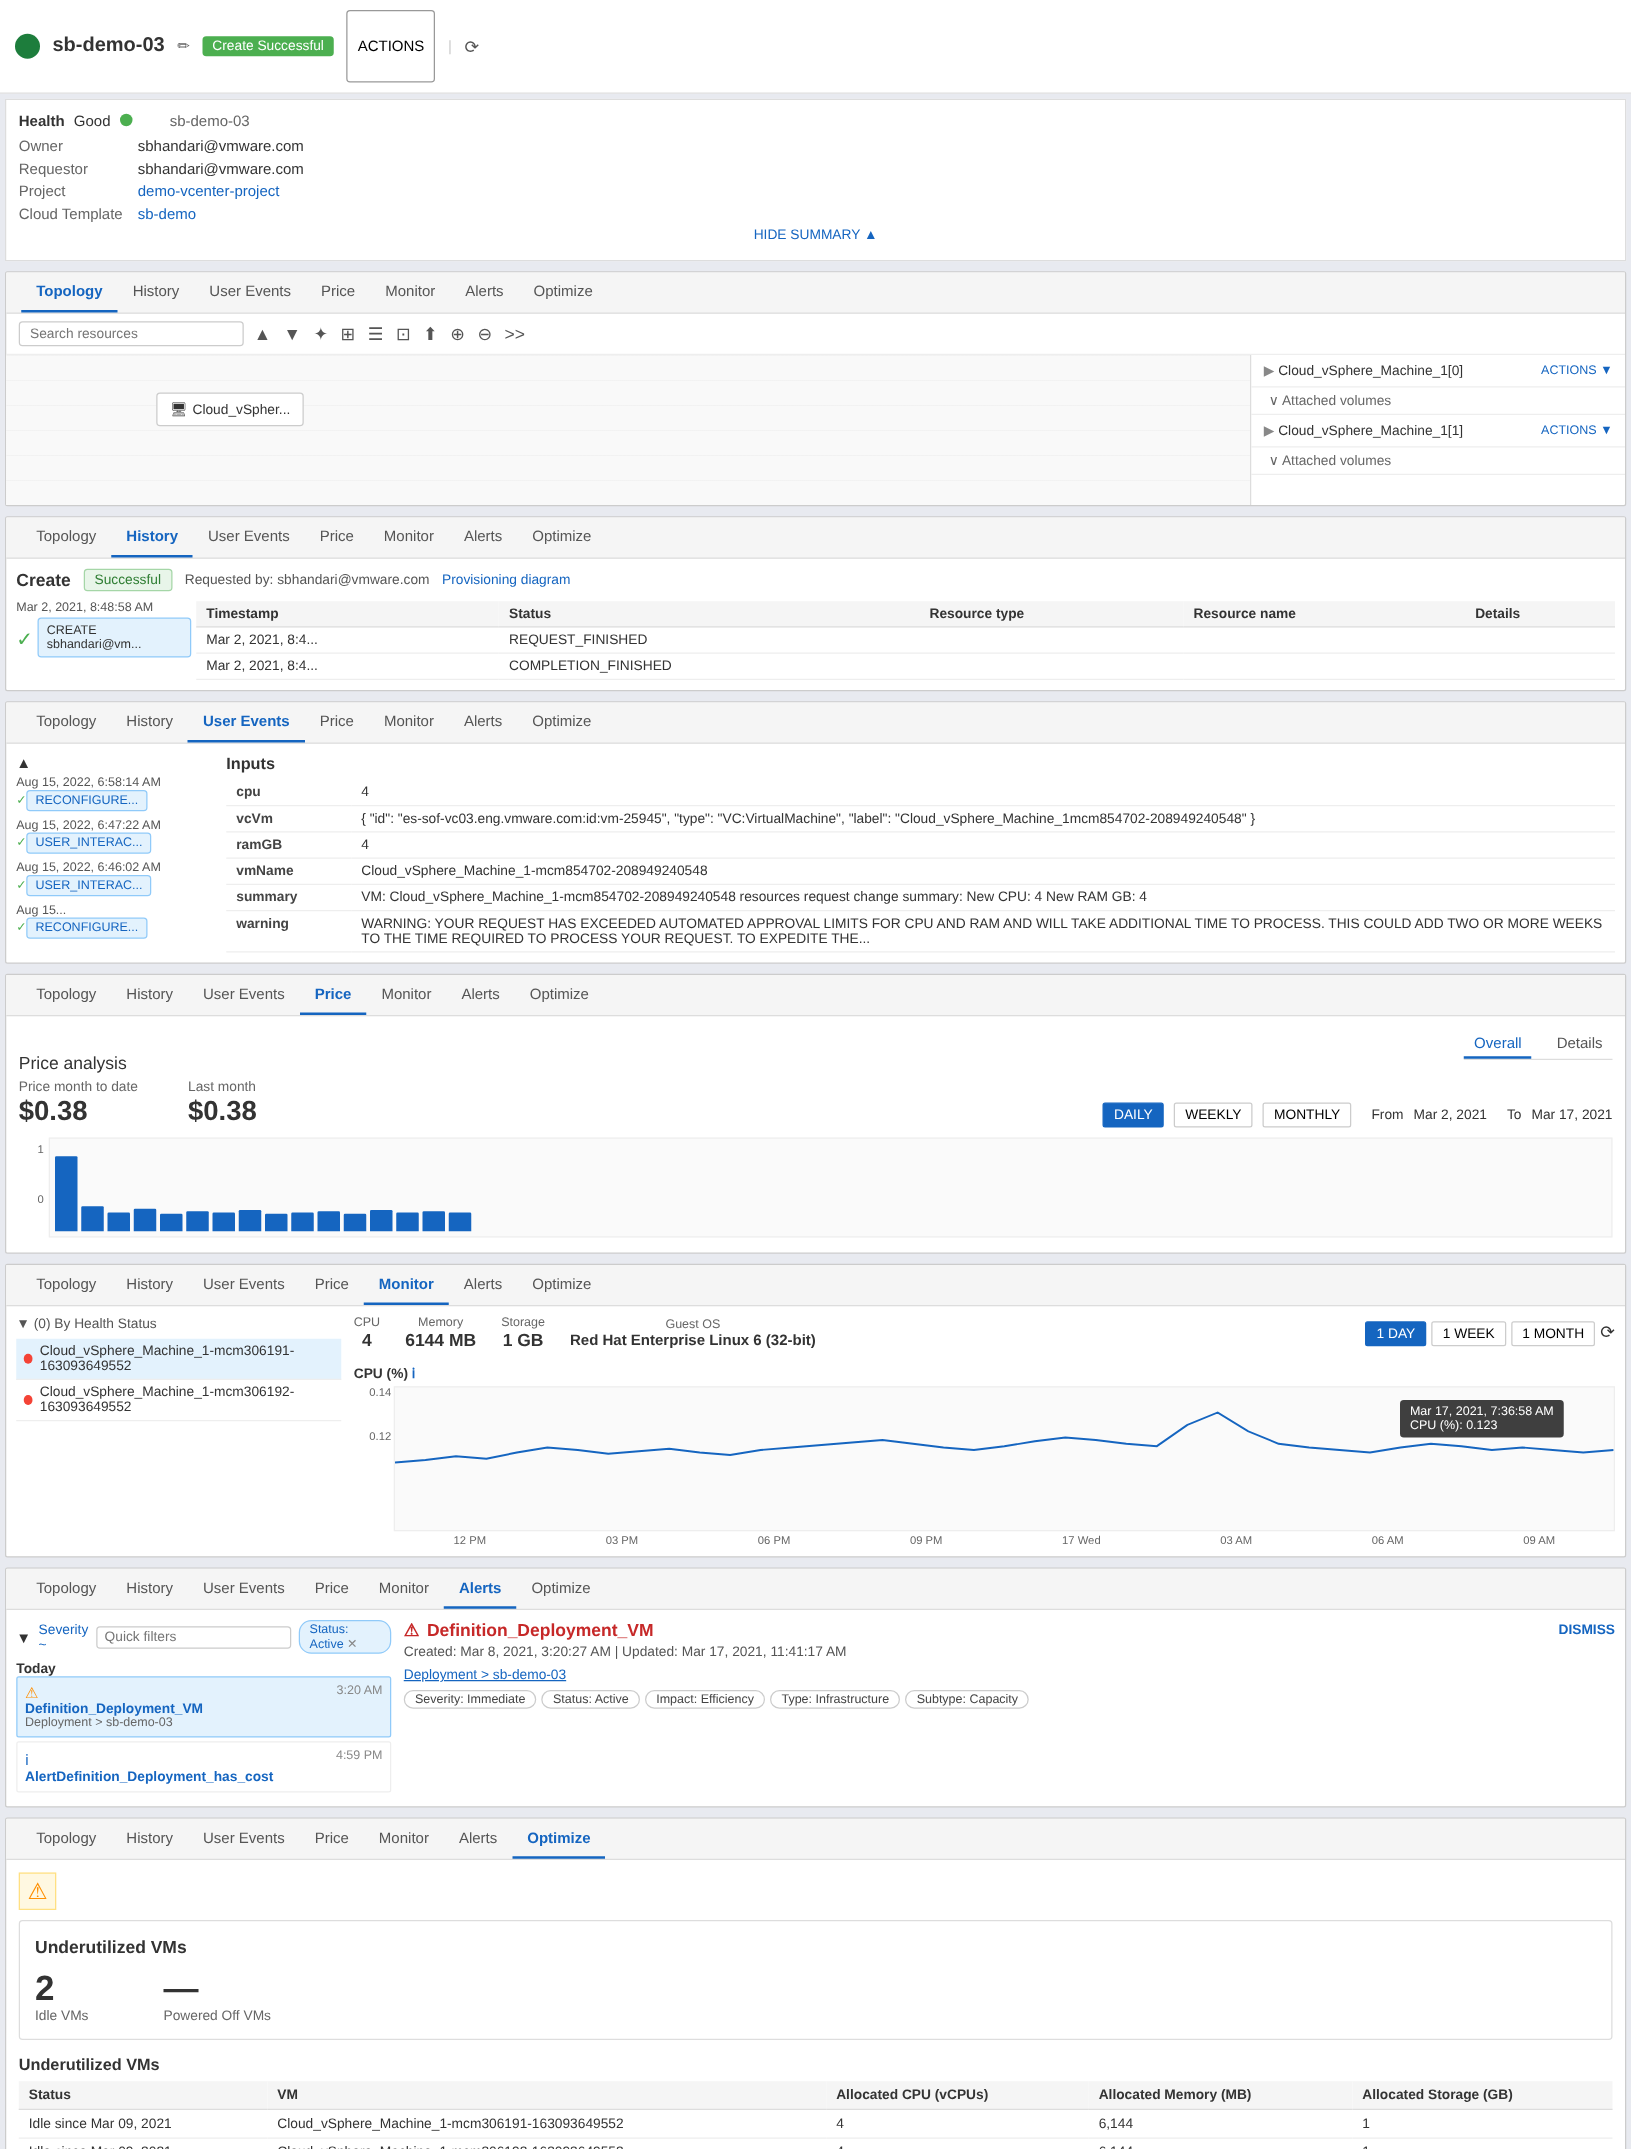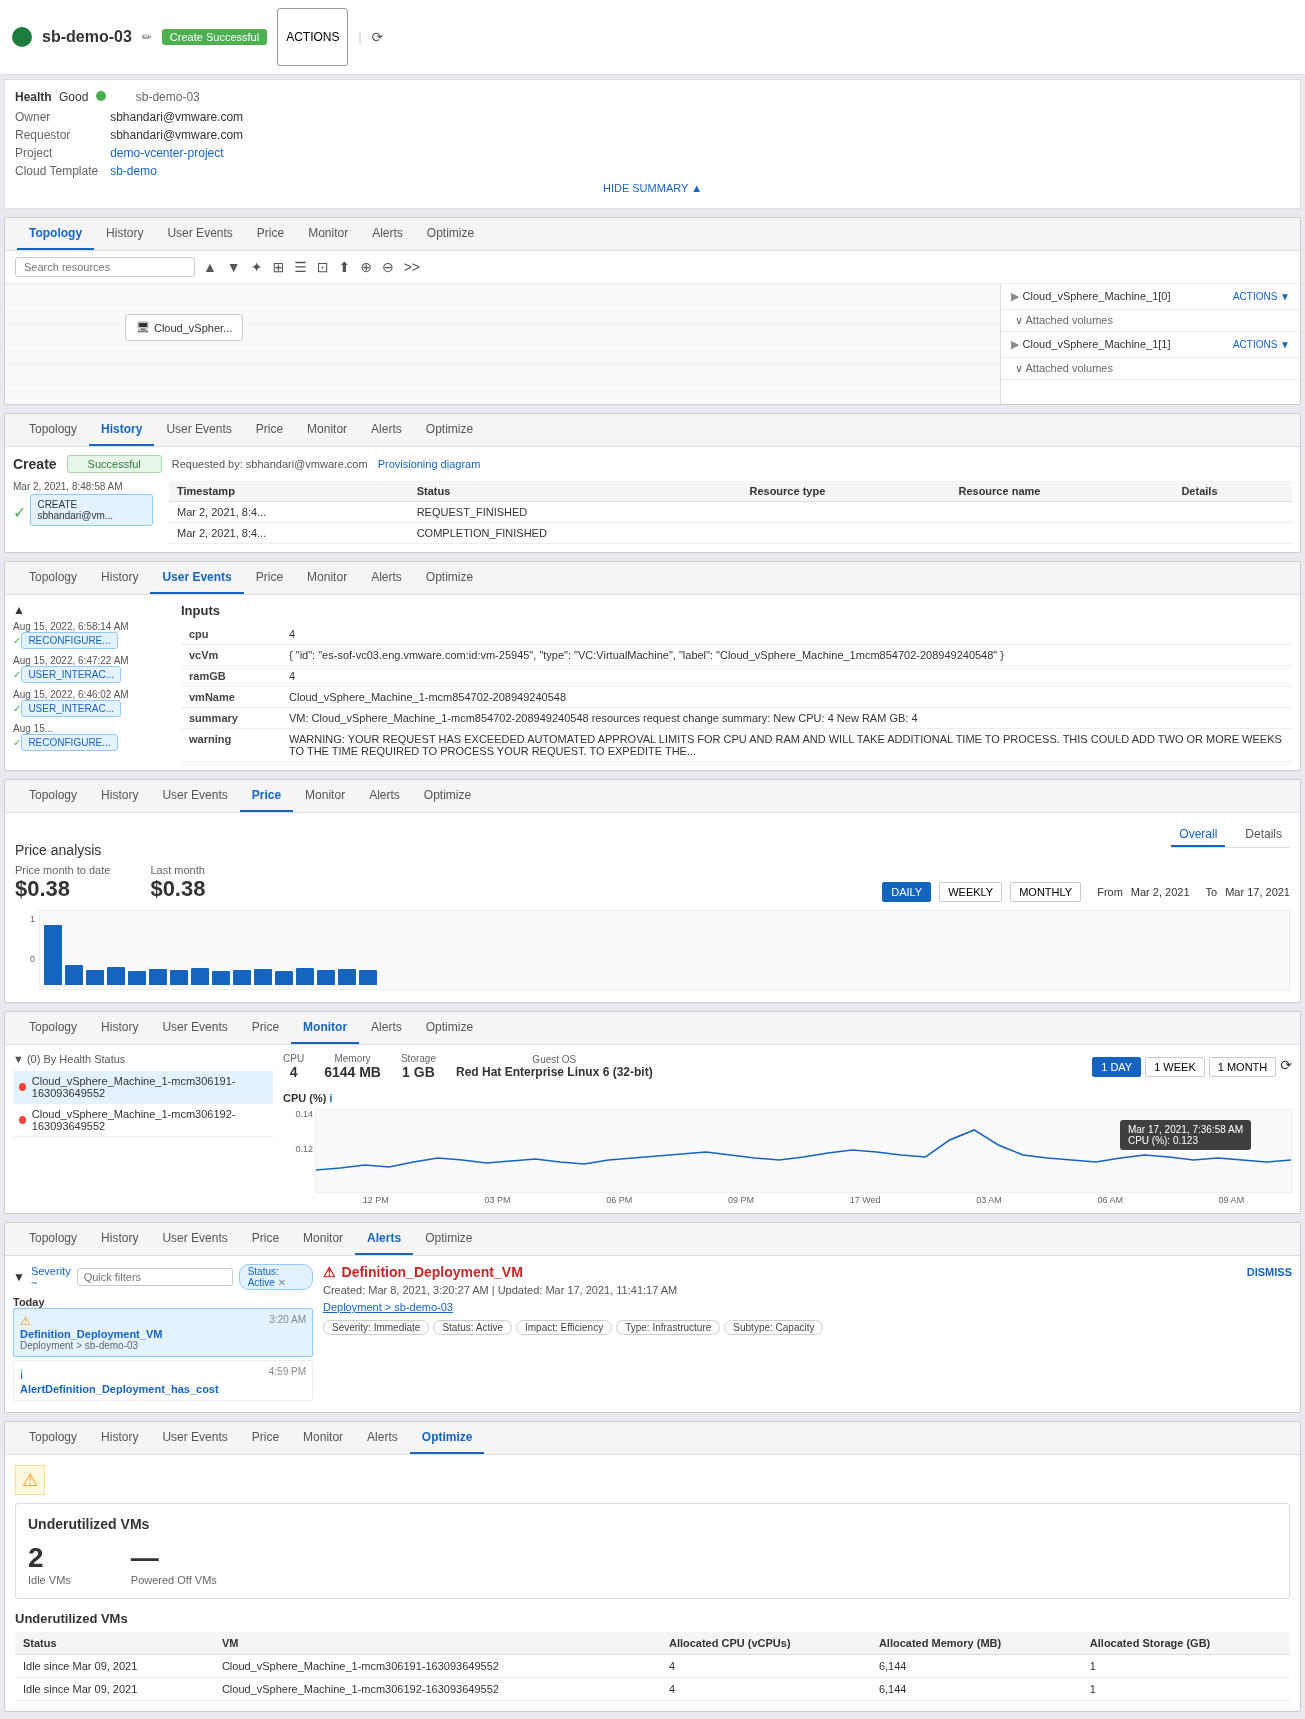--- a/index.html
+++ b/index.html
@@ -42,27 +42,27 @@
     .topology-right { width: 300px; border-left: 1px solid #ddd; font-size: 11px; }
     .topology-right-item { padding: 6px 10px; border-bottom: 1px solid #eee; display: flex; justify-content: space-between; align-items: center; }
     .expand-arrow { color: #888; }
     .actions-small { color: #1565c0; font-size: 10px; cursor: pointer; }
     .attached-vol { padding: 4px 14px; color: #666; font-size: 11px; border-bottom: 1px solid #eee; }
 
     
     .history-body { padding: 8px; }
     .history-header { display: flex; align-items: center; gap: 10px; margin-bottom: 8px; }
     .create-label { font-size: 14px; font-weight: bold; }
-    .status-badge-success { background: #e8f5e9; color: #2e7d32; border: 1px solid #a5d6a7; border-radius: 3px; padding: 2px 20px; font-size: 11px; }
+    .status-badge-success { background: #e8f5e9; color: #2e7d32; border: 1px solid #a5d6a7; border-radius: 3px; padding: 2px 8px; font-size: 11px; }
     .provision-link { color: #1565c0; font-size: 11px; text-decoration: none; cursor: pointer; }
     .history-event { background: #e3f2fd; border: 1px solid #90caf9; border-radius: 3px; padding: 4px 6px; font-size: 10px; margin-bottom: 4px; }
     .history-table { width: 100%; border-collapse: collapse; font-size: 11px; }
     .history-table th { background: #f5f5f5; text-align: left; padding: 4px 8px; border-bottom: 1px solid #ddd; font-weight: bold; }
     .history-table td { padding: 4px 8px; border-bottom: 1px solid #eee; }
-    .history-side { display: flex; gap: 16px; }
+    .history-side { display: flex; gap: 4px; }
     .history-events-col { width: 140px; }
     .history-content-col { flex: 1; }
 
     
     .user-events-body { padding: 8px; }
     .events-layout { display: flex; gap: 8px; }
     .events-left { width: 160px; }
     .event-item { margin-bottom: 6px; font-size: 10px; }
     .event-date { color: #555; }
     .event-badge { display: inline-block; padding: 2px 6px; border-radius: 3px; font-size: 10px; font-weight: normal; }
@@ -506,21 +506,21 @@
           </div>
           <div style="position:relative;">
             <div class="cpu-title">
               CPU (%) <span style="color:#1565c0;">ℹ</span>
             </div>
             <div style="display:flex;gap:2px;">
               <div style="width:30px;font-size:9px;color:#666;text-align:right;">
                 <div>0.14</div>
                 <div style="margin-top:25px;">0.12</div>
               </div>
-              <div class="cpu-chart-area" style="flex:1;height:84px;position:relative;">
+              <div class="cpu-chart-area" style="flex:1;height:116px;position:relative;">
                 <svg width="100%" height="100" viewBox="0 0 800 100" preserveAspectRatio="none">
                   <polyline class="chart-line" points="0,60 20,58 40,55 60,57 80,52 100,48 120,50 140,53 160,51 180,49 200,52 220,54 240,50 260,48 280,46 300,44 320,42 340,45 360,48 380,50 400,47 420,43 440,40 460,42 480,45 500,47 520,30 540,20 560,35 580,45 600,48 620,50 640,52 660,48 680,45 700,47 720,50 740,48 760,50 780,52 800,50"></polyline>
                 </svg>
                 <div class="tooltip-box">
                   <div>Mar 17, 2021, 7:36:58 AM</div>
                   <div>CPU (%): 0.123</div>
                 </div>
               </div>
             </div>
             <div style="display:flex;justify-content:space-around;margin-top:2px;font-size:9px;color:#666;margin-left:32px;" id="x-axis-labels">

